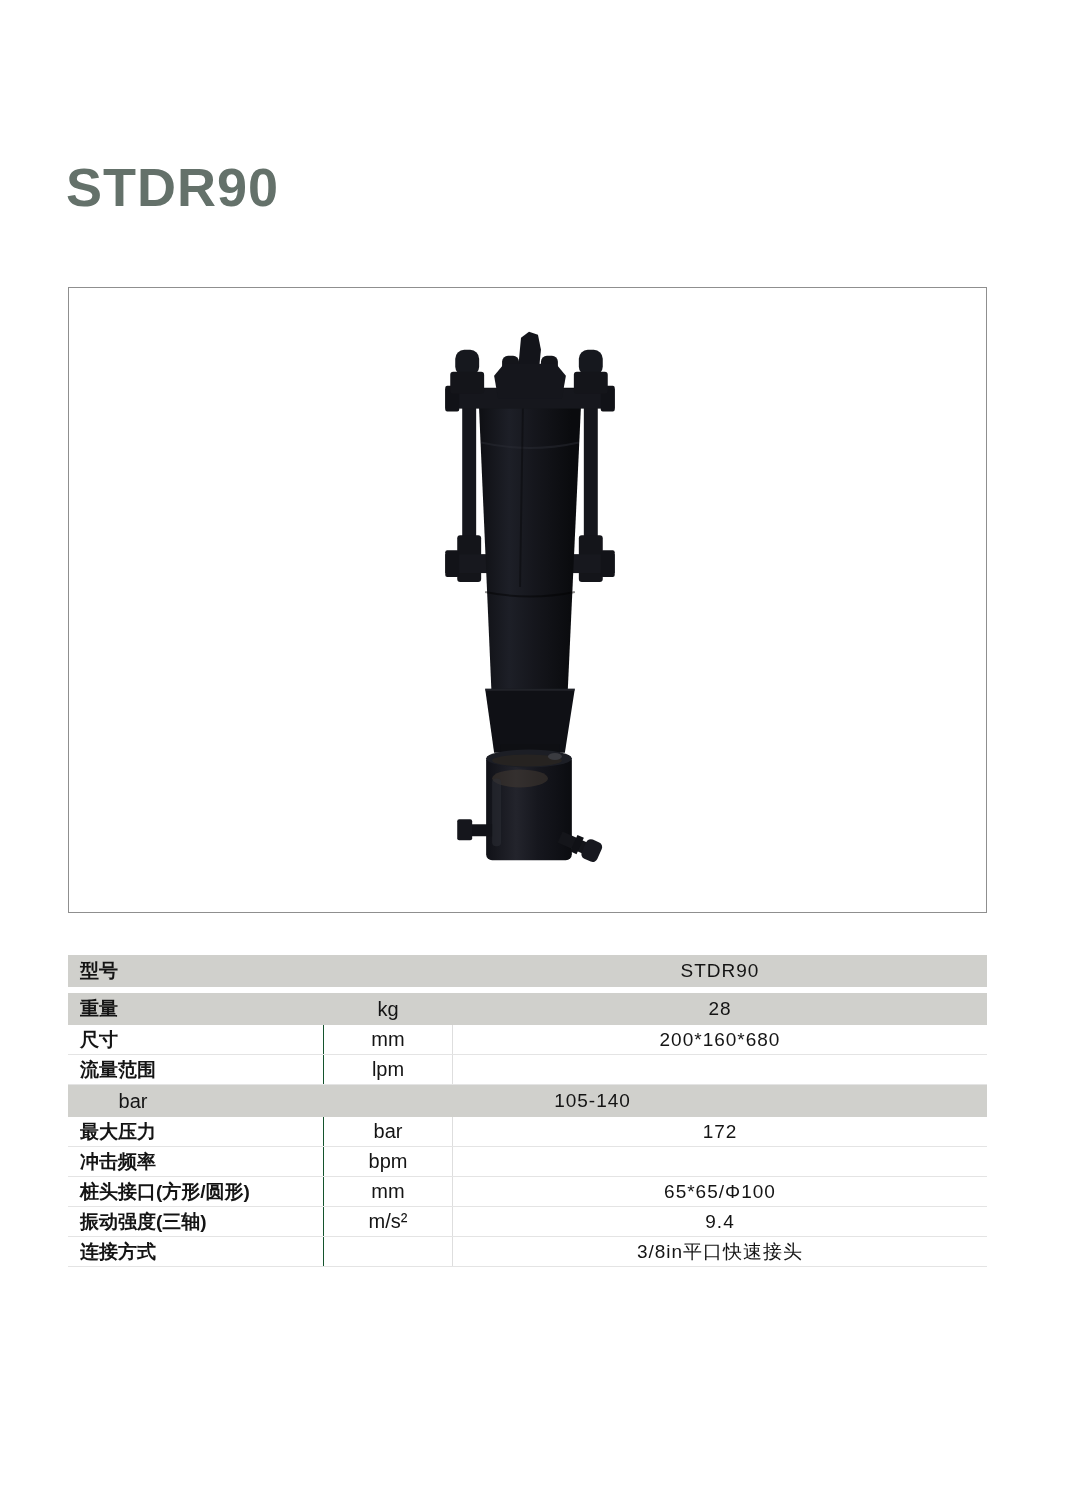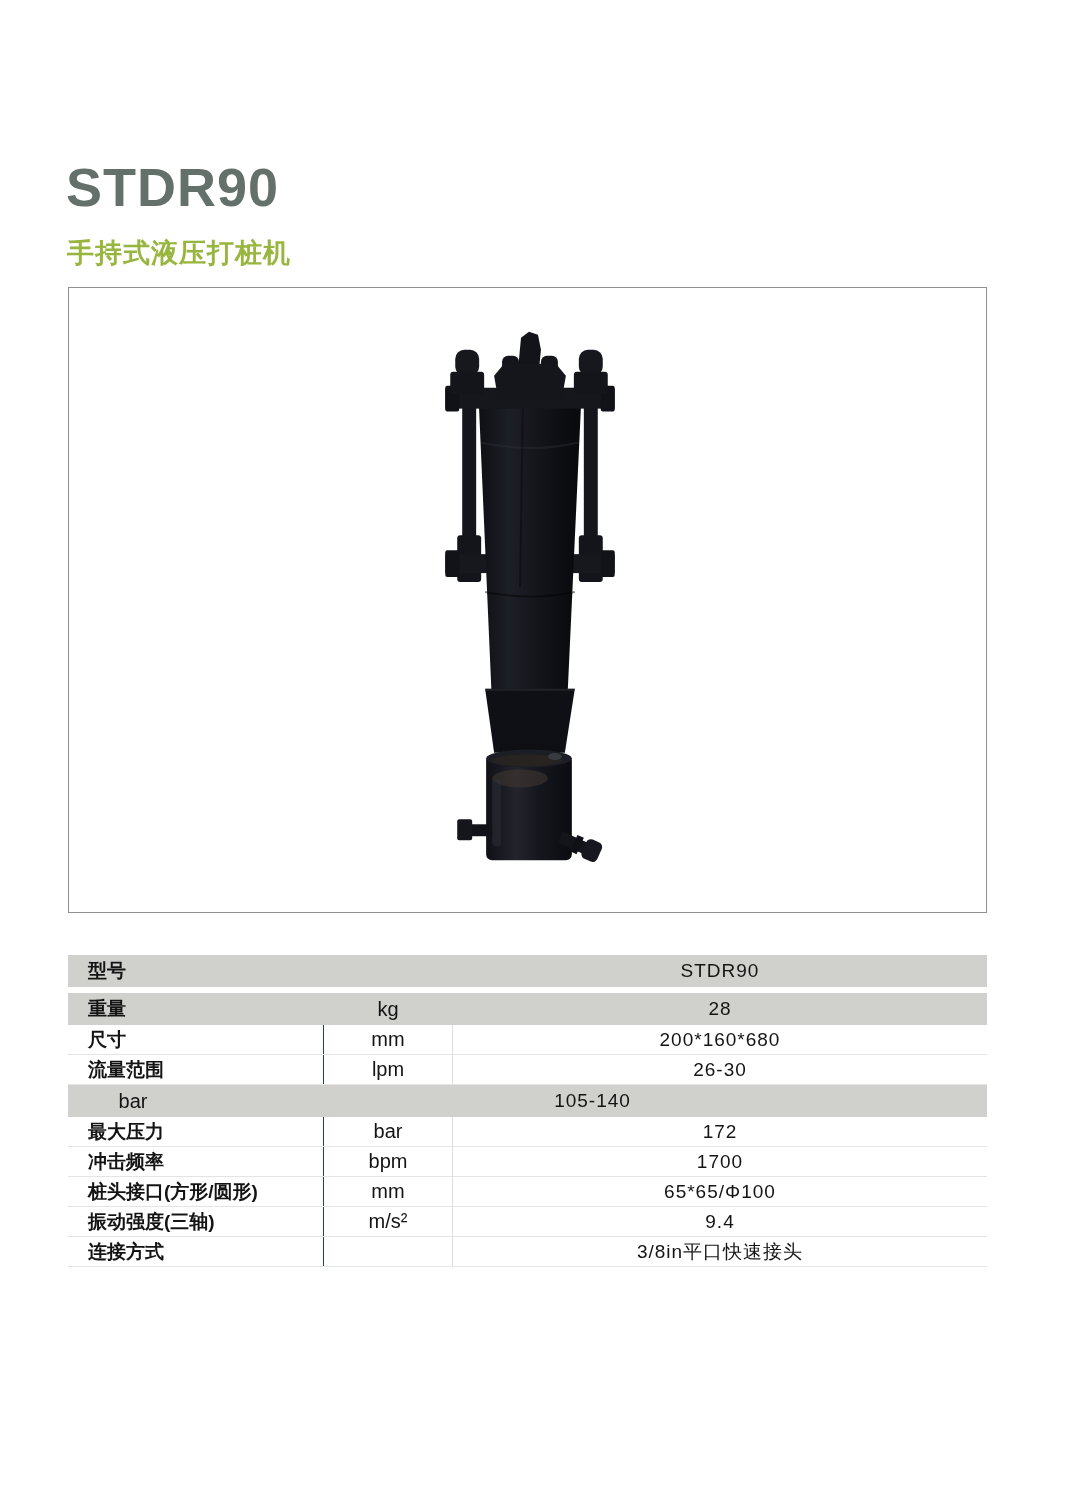--- a/index.html
+++ b/index.html
@@ -35,21 +35,21 @@
   .spec-table {
     position:absolute; left:68px; top:955px; width:919px;
     font-size:19px;
   }
   .t-row { display:flex; align-items:stretch; height:30px; background:#fff; }
   .t-row.shade { background:#d0d0cc; height:32px; }
   .t-row.model-row { margin-bottom:6px; }
   .t-row.plain { border-bottom:1px solid #e4e4e4; }
   .cell { display:flex; align-items:center; }
   .c-label {
-    width:255px; padding-left:20px;
+    width:255px; padding-left:12px;
     font-weight:700; color:#141414;
   }
   .c-unit {
     width:130px; justify-content:center;
     font-size:20px; color:#141414;
   }
   .c-value {
     flex:1; justify-content:center;
     color:#141414; letter-spacing:1px;
   }
@@ -57,21 +57,20 @@
     border-left:1px solid #14532d;
     border-right:1px solid #dedede;
   }
 </style>
 </head>
 <body>
 
 <div class="page">
 
   <div class="model-title">STDR90</div>
-  <div class="product-subtitle">手持式液压打桩机</div>
 
   <div class="image-box">
     <svg viewBox="0 0 919 626" xmlns="http://www.w3.org/2000/svg">
       <defs>
         <linearGradient id="cyl" x1="0" y1="0" x2="1" y2="0">
           <stop offset="0" stop-color="#0e0f13"></stop>
           <stop offset="0.3" stop-color="#1d1f27"></stop>
           <stop offset="0.55" stop-color="#15161c"></stop>
           <stop offset="0.9" stop-color="#0a0b0e"></stop>
         </linearGradient>
@@ -159,38 +158,36 @@
 
     <div class="t-row plain">
       <div class="cell c-label">尺寸</div>
       <div class="cell c-unit">mm</div>
       <div class="cell c-value">200*160*680</div>
     </div>
 
     <div class="t-row plain">
       <div class="cell c-label">流量范围</div>
       <div class="cell c-unit">lpm</div>
-      <div class="cell c-value">26-30</div>
     </div>
 
     <div class="t-row shade">
       <div class="cell c-unit">bar</div>
       <div class="cell c-value">105-140</div>
     </div>
 
     <div class="t-row plain">
       <div class="cell c-label">最大压力</div>
       <div class="cell c-unit">bar</div>
       <div class="cell c-value">172</div>
     </div>
 
     <div class="t-row plain">
       <div class="cell c-label">冲击频率</div>
       <div class="cell c-unit">bpm</div>
-      <div class="cell c-value">1700</div>
     </div>
 
     <div class="t-row plain">
       <div class="cell c-label">桩头接口(方形/圆形)</div>
       <div class="cell c-unit">mm</div>
       <div class="cell c-value">65*65/Φ100</div>
     </div>
 
     <div class="t-row plain">
       <div class="cell c-label">振动强度(三轴)</div>

